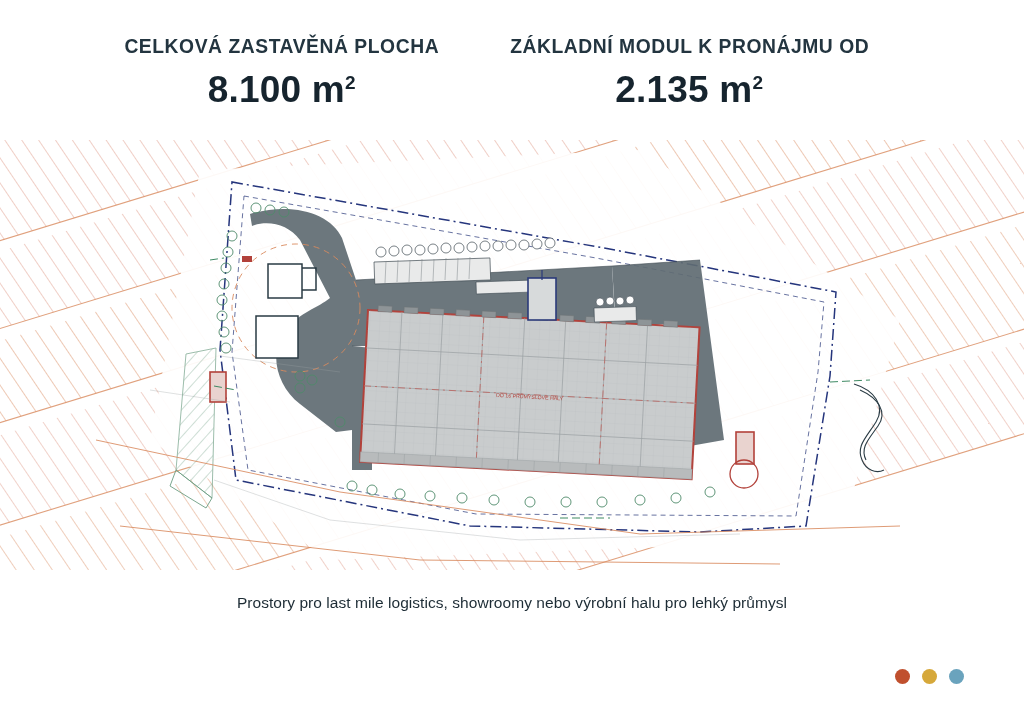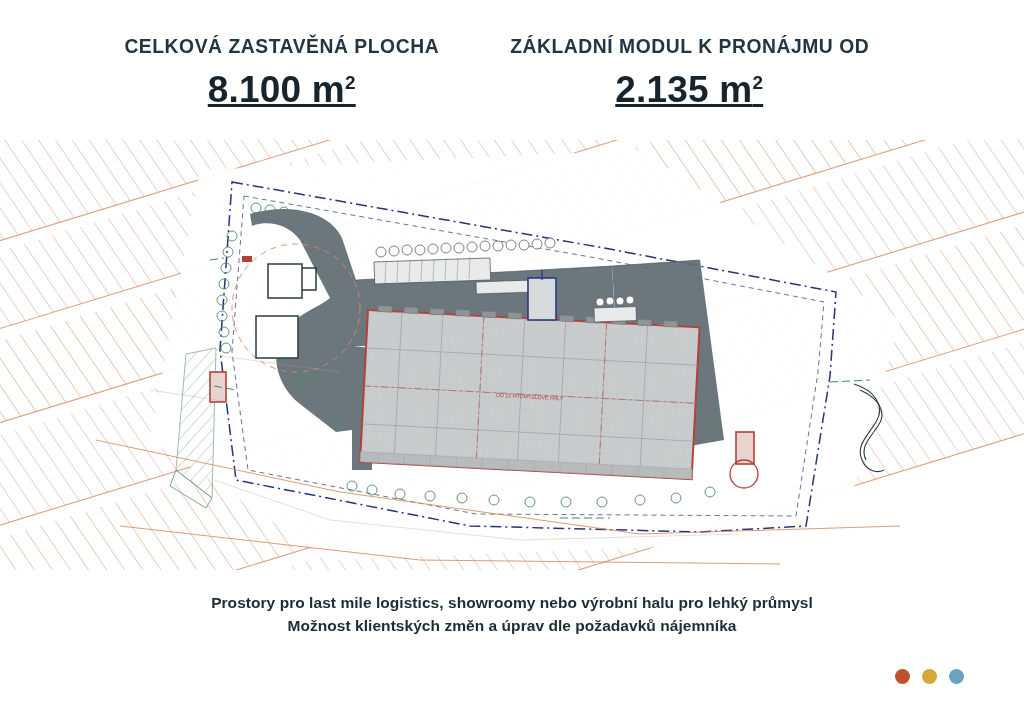--- a/index.html
+++ b/index.html
@@ -41,21 +41,20 @@
     transform: scaleX(0.94);
     white-space: nowrap;
   }
   .stat-value {
     margin-top: 11px;
     font-size: 37px;
     font-weight: 700;
     color: #16242e;
     letter-spacing: 0.2px;
     white-space: nowrap;
-    text-decoration: underline;
   }
   .stat-value sup {
     font-size: 19px;
     vertical-align: super;
     font-weight: 700;
   }
 
   
   .plan {
     position: absolute;
@@ -70,21 +69,21 @@
   
   .footer {
     position: absolute;
     top: 592px;
     left: 0;
     width: 1024px;
     text-align: center;
   }
   .footer-line {
     font-size: 15.5px;
-    font-weight: 700;
+    font-weight: 400;
     color: #1d2c35;
     line-height: 22.5px;
     letter-spacing: 0.05px;
   }
 
   
   .dots {
     position: absolute;
     right: 60px;
     bottom: 26px;
@@ -369,20 +368,19 @@
       <g stroke="#d98a5e" stroke-width="1" opacity="0.85" fill="none">
         <path d="M96 300 L340 352 L640 394 L900 386"></path>
         <path d="M120 386 L420 420 L780 424"></path>
       </g>
     </g>
   </svg>
 </div>
 
 <div class="footer">
   <div class="footer-line">Prostory pro last mile logistics, showroomy nebo výrobní halu pro lehký průmysl</div>
-  <div class="footer-line">Možnost klientských změn a úprav dle požadavků nájemníka</div>
 </div>
 
 <div class="dots">
   <span class="dot" id="d0" style="background: rgb(192, 80, 46);"></span>
   <span class="dot" id="d1" style="background: rgb(214, 168, 58);"></span>
   <span class="dot" id="d2" style="background: rgb(106, 163, 189);"></span>
 </div>
 
 </body></html>

